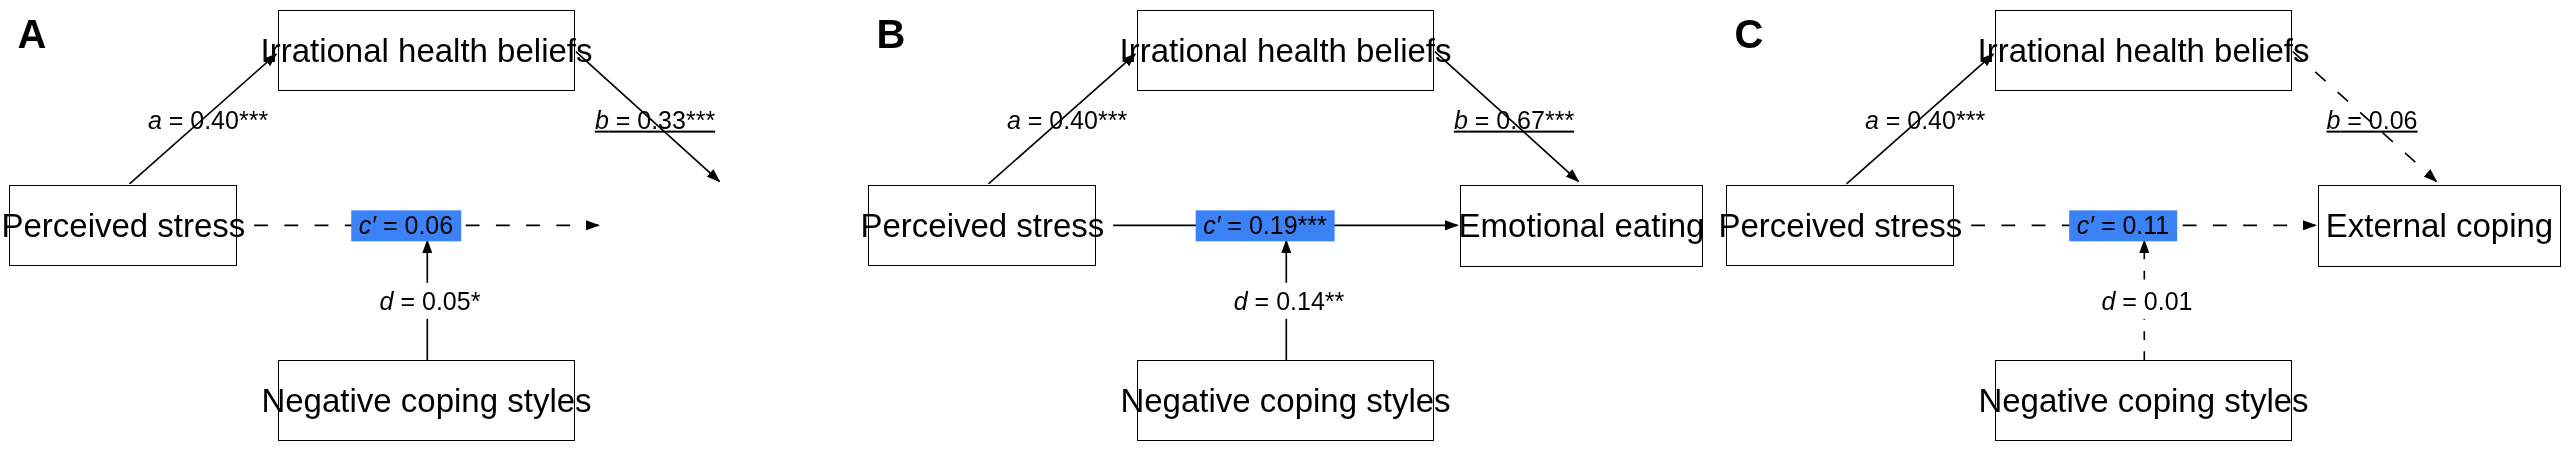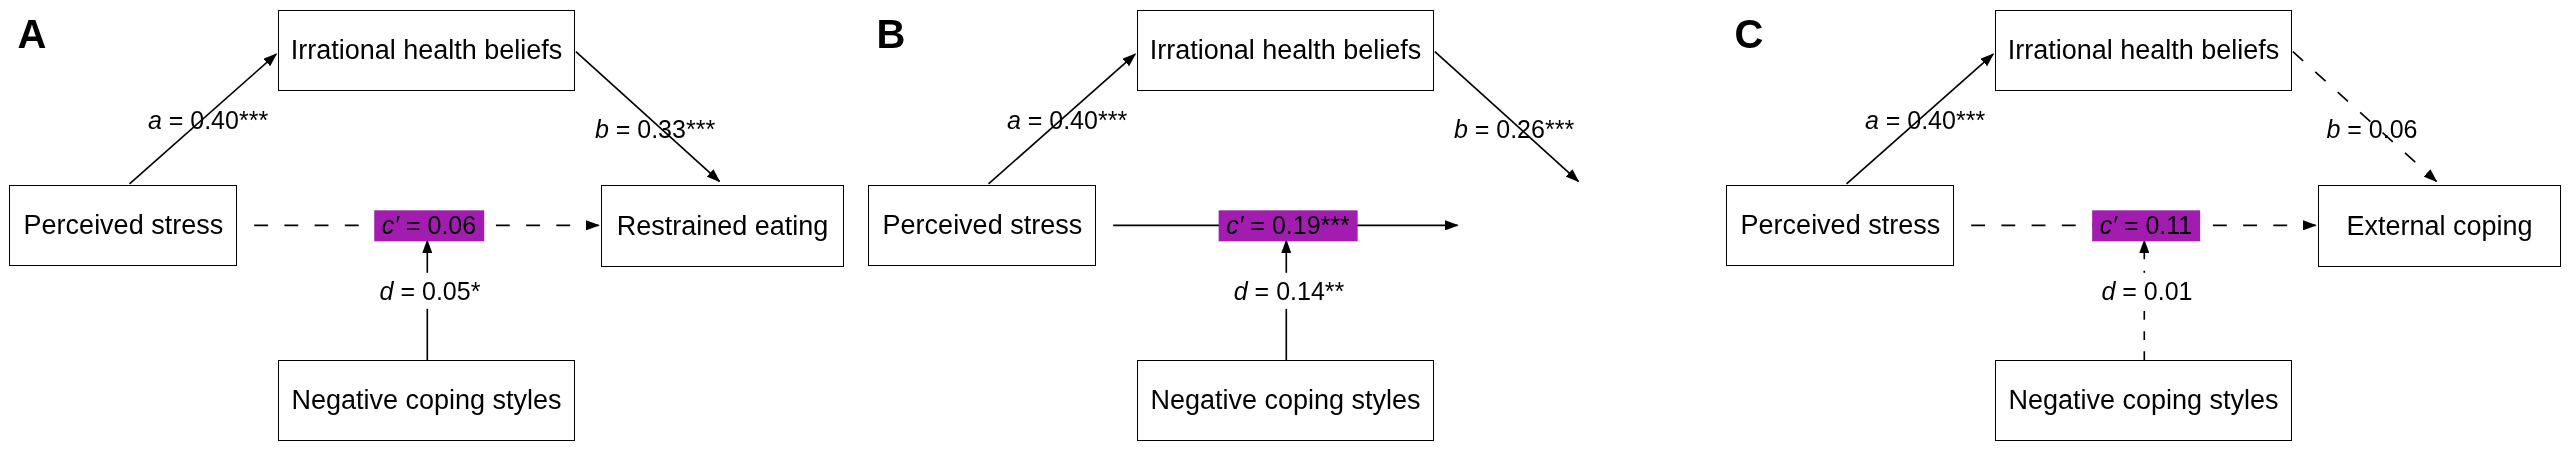--- a/index.html
+++ b/index.html
@@ -40,21 +40,21 @@
   .arrows marker path { fill: #000000; }
 
   .box {
     position: absolute;
     box-sizing: border-box;
     border: 1.9px solid #000000;
     background: #ffffff;
     display: flex;
     align-items: center;
     justify-content: center;
-    font-size: 27px;
+    font-size: 33px;
     text-align: center;
     white-space: nowrap;
   }
   .box-mediator  { left: 278px; top: 10px;  width: 297px; height: 81px; }
   .box-predictor { left: 9.4px;  top: 185px; width: 228px; height: 81px; }
   .box-outcome   { left: 601px; top: 185px; width: 243px; height: 82px; }
   .box-moderator { left: 278px; top: 360px; width: 297px; height: 81px; }
 
   .panel-letter {
     position: absolute;
@@ -67,23 +67,23 @@
 
   .coef {
     position: absolute;
     transform: translate(-50%, -50%);
     font-size: 25px;
     line-height: 1.15;
     white-space: nowrap;
   }
   .coef .var { font-style: italic; }
   .coef-a { left: 208px;  top: 120px; text-align: right; }
-  .coef-b { left: 655px; top: 129px; }
-  .coef-c { left: 429px;  top: 226px; background: #a21caf; padding: 1.3px 7.6px; }
-  .coef-d { left: 430px;  top: 291px; background: #ffffff; padding: 3.8px 7.6px; text-align: right; }
+  .coef-b { left: 655px; top: 120px; text-decoration: underline; }
+  .coef-c { left: 406px;  top: 226px; background: #3b82f6; padding: 1.3px 7.6px; }
+  .coef-d { left: 430px;  top: 301px; background: #ffffff; padding: 3.8px 7.6px; text-align: right; }
 </style>
 </head>
 <body>
 
 <div id="figure">
 
   <div class="panel" id="panel-a">
     <svg class="arrows" viewBox="0 0 1363 718">
       <defs>
         <marker id="mA" markerUnits="userSpaceOnUse" markerWidth="22" markerHeight="16" refX="20" refY="8" orient="auto">
@@ -96,23 +96,20 @@
       <line x1="678" y1="572" x2="678" y2="382" marker-end="url(#mA)"></line>
     </svg>
 
     <div class="panel-letter">A</div>
 
     <div class="box box-mediator">
         <span>Irrational health beliefs</span>
       </div>
     <div class="box box-predictor">
         <span>Perceived stress</span>
-      </div>
-    <div class="box box-outcome">
-        <span>Restrained eating</span>
       </div>
     <div class="box box-moderator">
         <span>Negative coping styles</span>
       </div>
 
     <div class="coef coef-a"><span class="var">a</span><span> = 0.40***</span></div>
     <div class="coef coef-b"><span class="var">b</span><span> = 0.33***</span></div>
     <div class="coef coef-c"><span class="var">c′</span><span> = 0.06</span></div>
     <div class="coef coef-d"><span class="var">d</span><span> = 0.05*</span></div>
   </div>
@@ -131,26 +128,29 @@
     </svg>
 
     <div class="panel-letter">B</div>
 
     <div class="box box-mediator">
         <span>Irrational health beliefs</span>
       </div>
     <div class="box box-predictor">
         <span>Perceived stress</span>
       </div>
+    <div class="box box-outcome">
+        <span>Emotional eating</span>
+      </div>
     <div class="box box-moderator">
         <span>Negative coping styles</span>
       </div>
 
     <div class="coef coef-a"><span class="var">a</span><span> = 0.40***</span></div>
-    <div class="coef coef-b"><span class="var">b</span><span> = 0.26***</span></div>
+    <div class="coef coef-b"><span class="var">b</span><span> = 0.67***</span></div>
     <div class="coef coef-c"><span class="var">c′</span><span> = 0.19***</span></div>
     <div class="coef coef-d"><span class="var">d</span><span> = 0.14**</span></div>
   </div>
 
   <div class="panel" id="panel-c">
     <svg class="arrows" viewBox="0 0 1363 718">
       <defs>
         <marker id="mC" markerUnits="userSpaceOnUse" markerWidth="22" markerHeight="16" refX="20" refY="8" orient="auto">
           <path d="M0,0 L22,8 L0,16 Z"></path>
         </marker>

